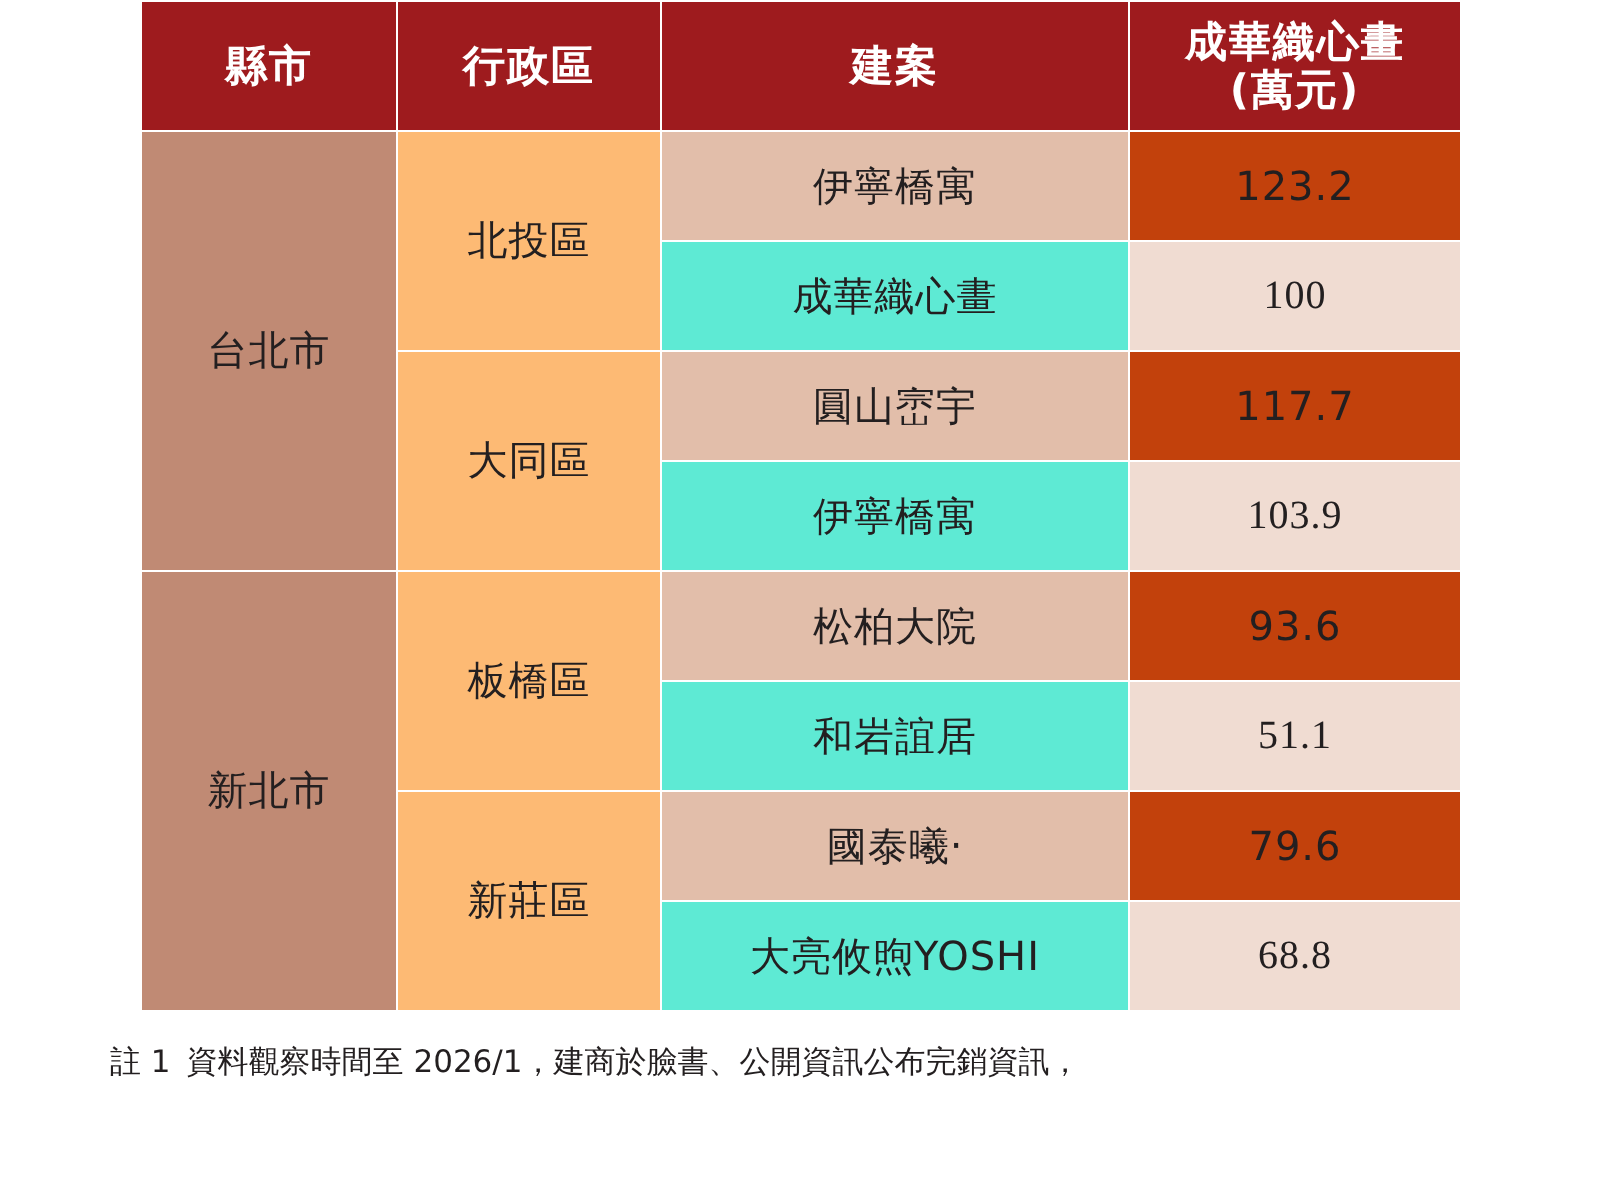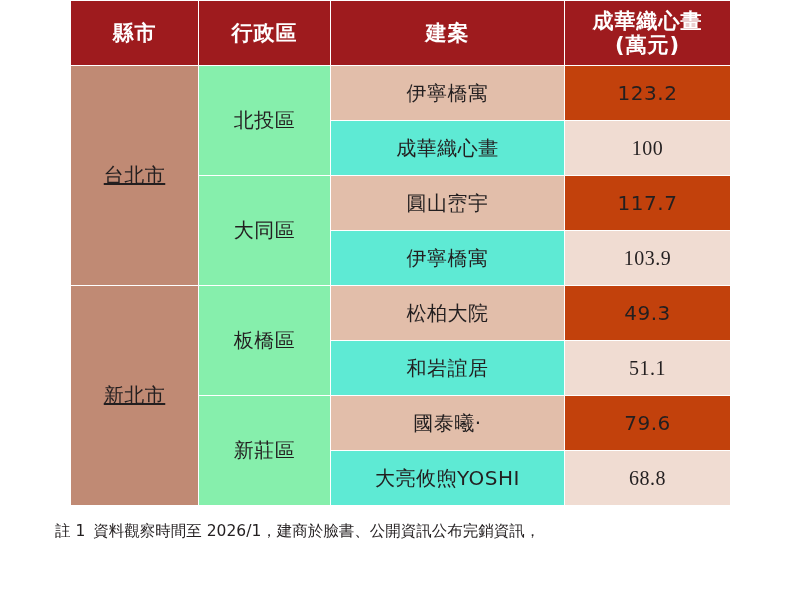--- a/index.html
+++ b/index.html
@@ -54,22 +54,22 @@
     height: 38px;
     letter-spacing: 0.5px;
   }
   
   col.c-county { width: 128px; }
   col.c-dist   { width: 132px; }
   col.c-proj   { width: 234px; }
   col.c-price  { width: 166px; }
 
   
-  .bg-county { background: #c08a74; text-decoration: underline; }
-  .bg-dist   { background: #86efac; }
+  .bg-county { background: #c08a74; }
+  .bg-dist   { background: #fdba74; }
   .bg-proj-a { background: #e2beaa; }
   .bg-proj-b { background: #5eead4; }
   .bg-price-a{ background: #c2410c; }
   .bg-price-b{ background: #f0dcd2; font-family: Liberation Serif, serif; }
 
   .notes {
     margin: 14px auto 0 auto;
     width: 690px;
     font-size: 15.5px;
     color: #231f20;
@@ -134,21 +134,21 @@
         </tr>
         <tr>
           <td class="bg-proj-b">伊寧橋寓</td>
           <td class="bg-price-b">103.9</td>
         </tr>
 
         <tr>
           <td class="bg-county" rowspan="4">新北市</td>
           <td class="bg-dist" rowspan="2">板橋區</td>
           <td class="bg-proj-a">松柏大院</td>
-          <td class="bg-price-a">49.3</td>
+          <td class="bg-price-a">93.6</td>
         </tr>
         <tr>
           <td class="bg-proj-b">和岩誼居</td>
           <td class="bg-price-b">51.1</td>
         </tr>
 
         <tr>
           <td class="bg-dist" rowspan="2">新莊區</td>
           <td class="bg-proj-a">國泰曦‧</td>
           <td class="bg-price-a">79.6</td>

